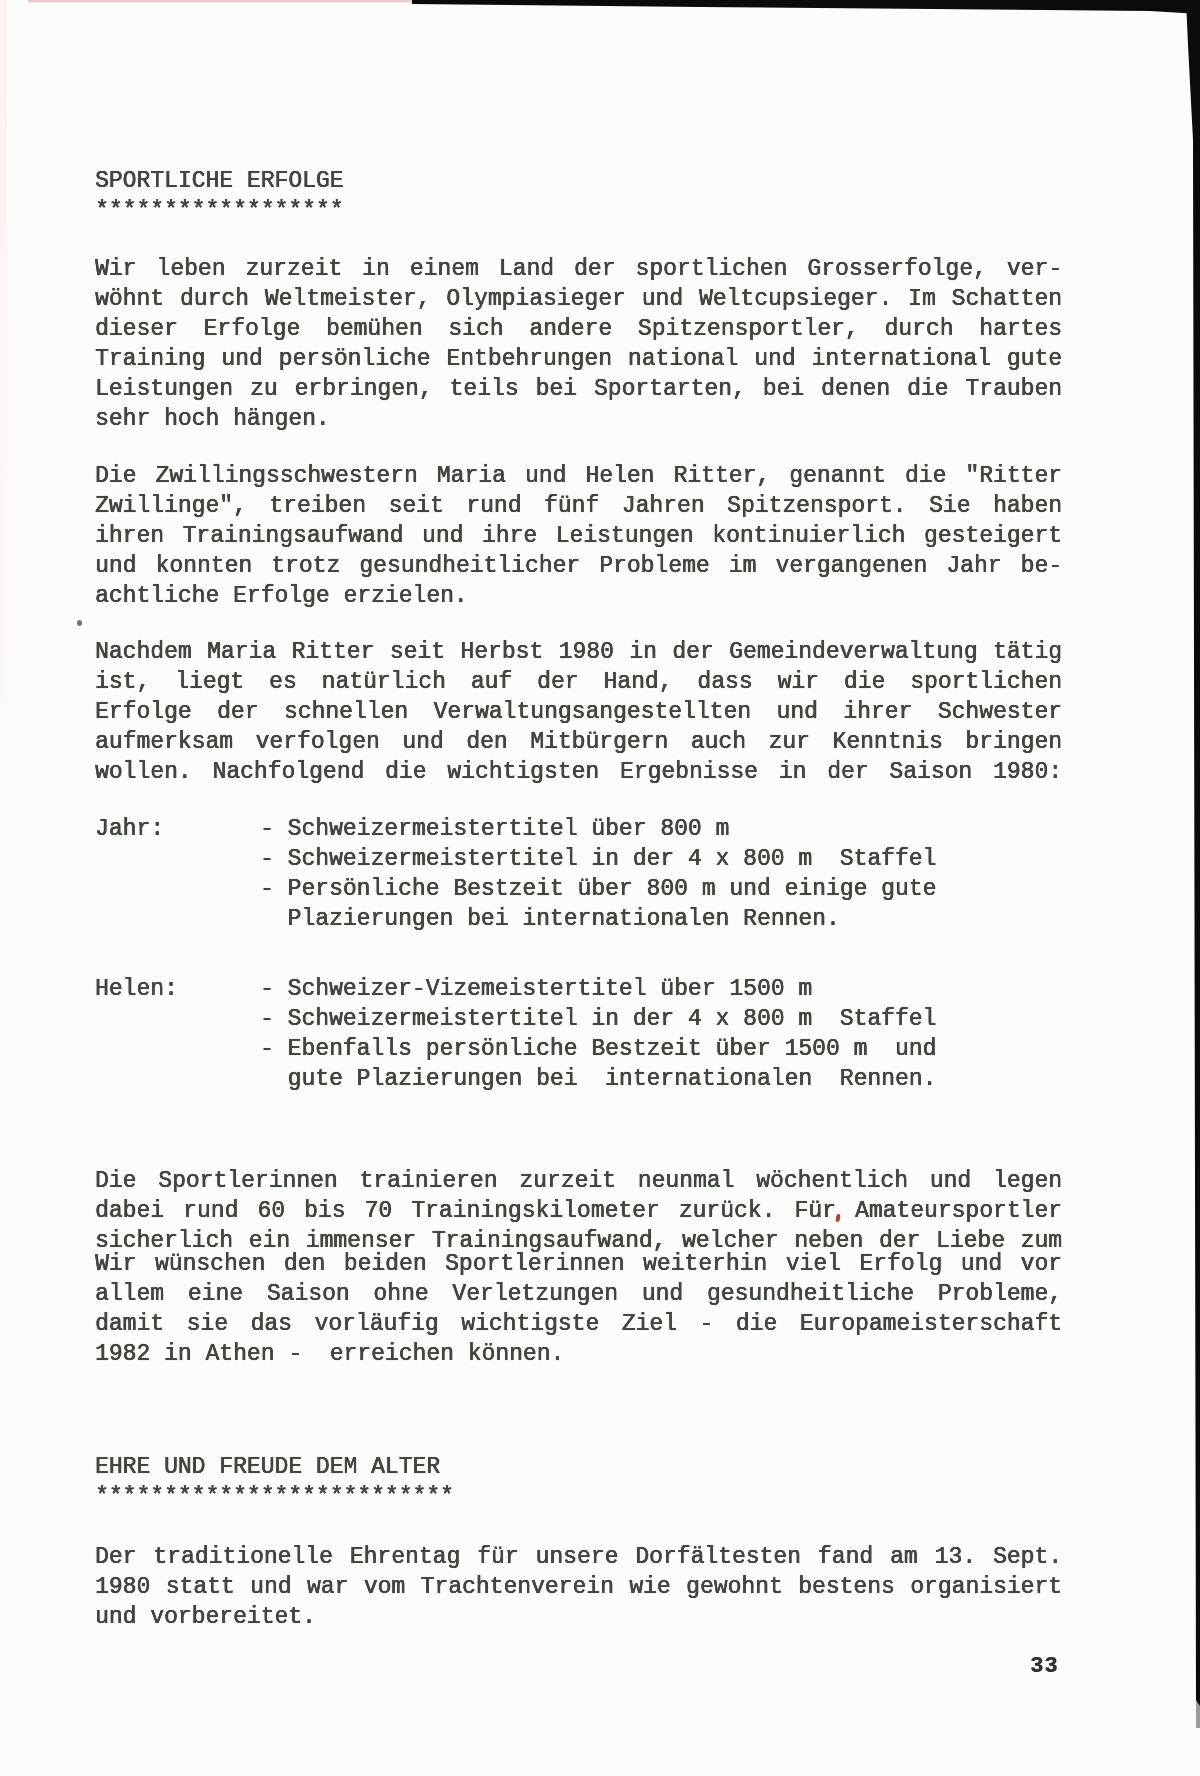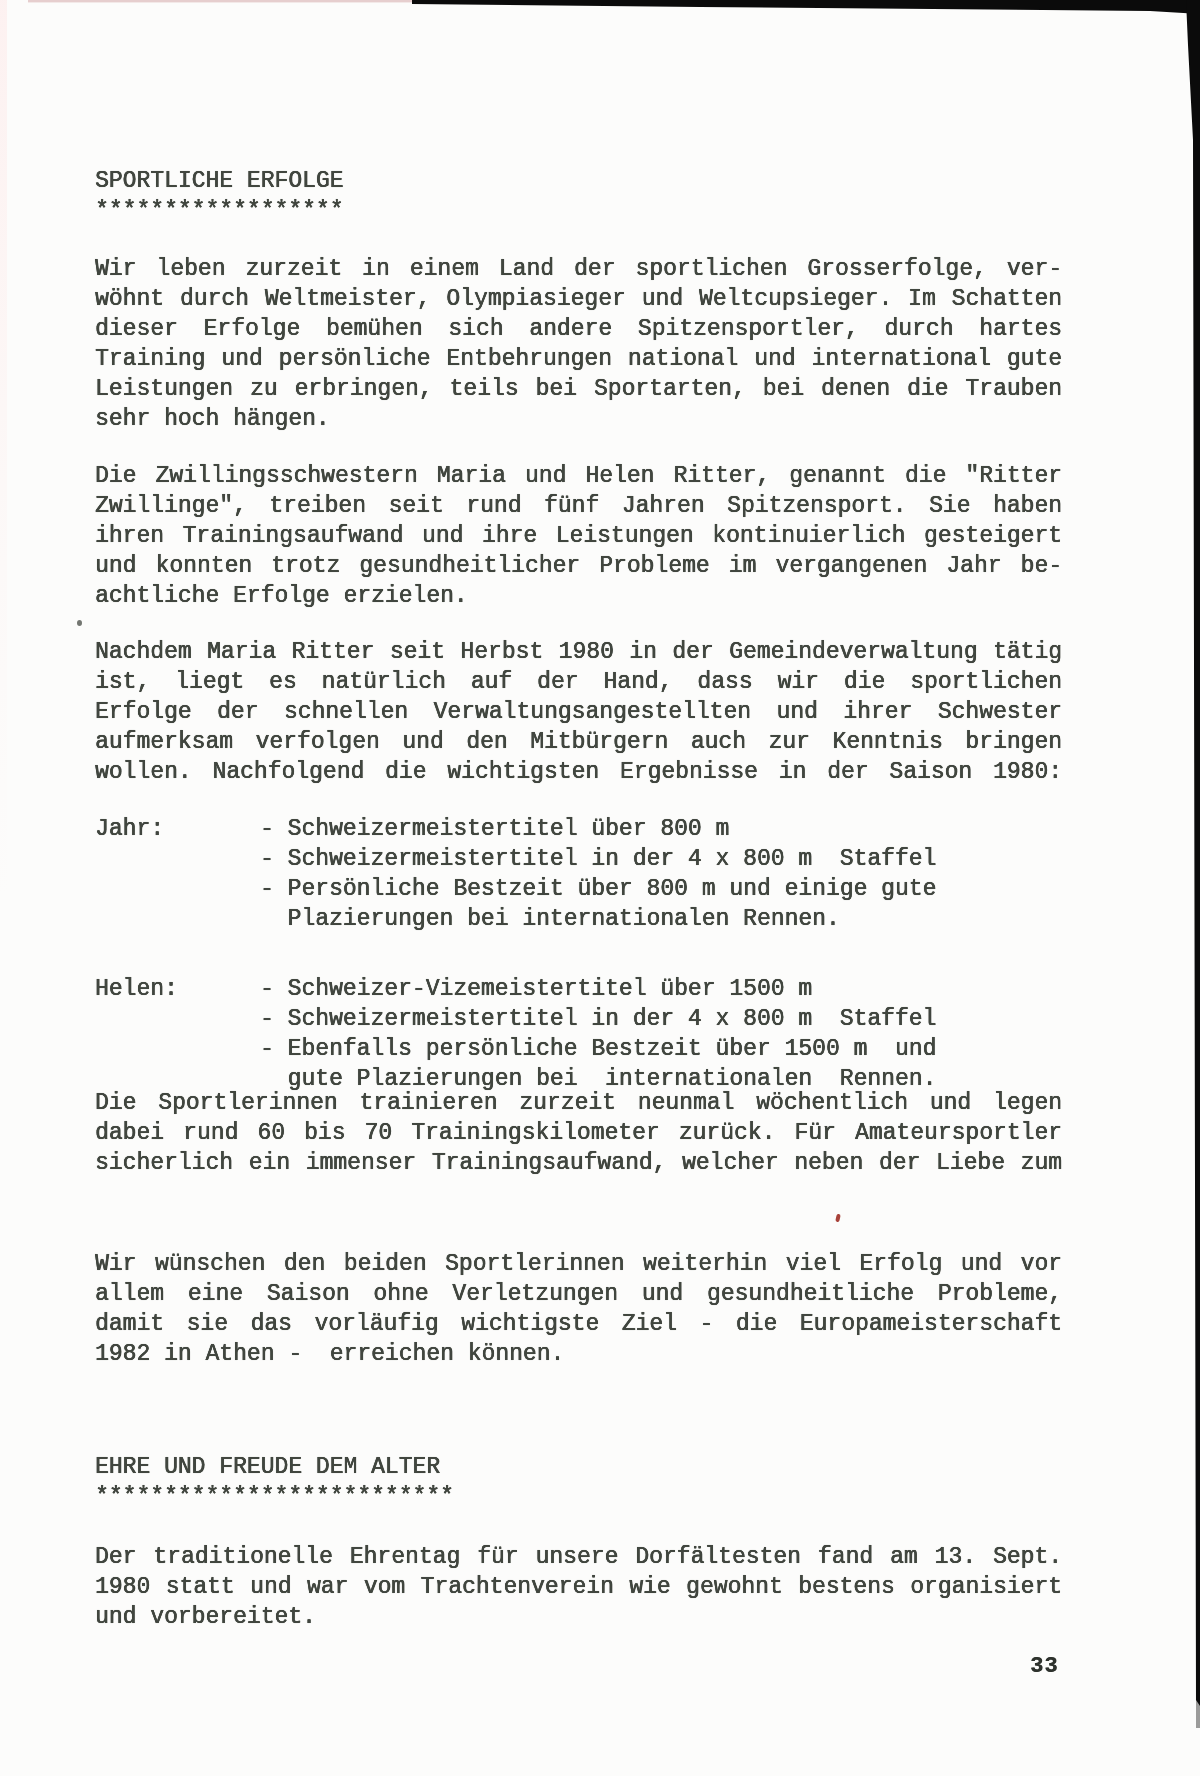--- a/index.html
+++ b/index.html
@@ -98,21 +98,21 @@
       </div>
       <div class="block list" style="top: 962px; margin-top: 12px;">
         <div class="list-label">Helen:</div>
         <div class="list-lines">
           <div class="line raw">- Schweizer-Vizemeistertitel über 1500 m</div>
           <div class="line raw">- Schweizermeistertitel in der 4 x 800 m  Staffel</div>
           <div class="line raw">- Ebenfalls persönliche Bestzeit über 1500 m  und</div>
           <div class="line raw">  gute Plazierungen bei  internationalen  Rennen.</div>
         </div>
       </div>
-      <div class="block para" style="top: 1088px;">
+      <div class="block para" style="top: 1166px;">
         <div class="line just">Die Sportlerinnen trainieren zurzeit neunmal wöchentlich und legen</div>
         <div class="line just">dabei rund 60 bis 70 Trainingskilometer zurück. Für Amateursportler</div>
         <div class="line just">sicherlich ein immenser Trainingsaufwand, welcher neben der Liebe zum</div>
       </div>
       <div class="block para" style="top: 1249px;">
         <div class="line just">Wir wünschen den beiden Sportlerinnen weiterhin viel Erfolg und vor</div>
         <div class="line just">allem eine Saison ohne Verletzungen und gesundheitliche Probleme,</div>
         <div class="line just">damit sie das vorläufig wichtigste Ziel  - die Europameisterschaft</div>
         <div class="line raw">1982 in Athen -  erreichen können.</div>
       </div>

